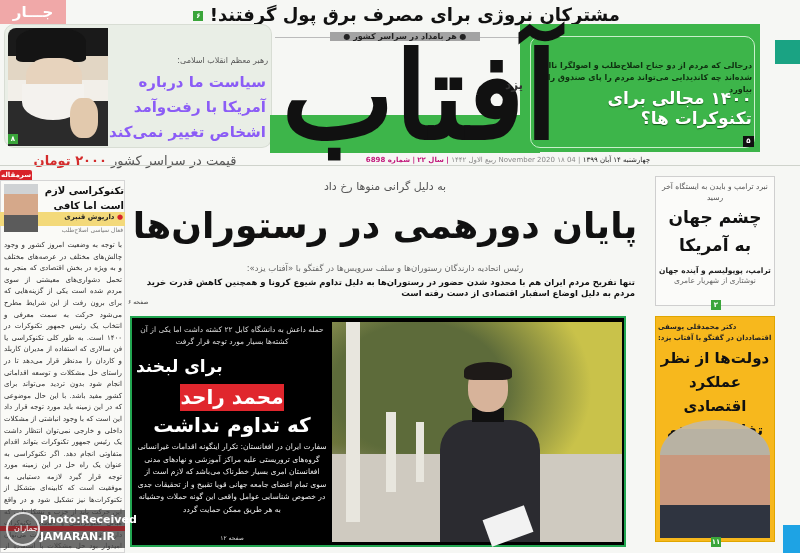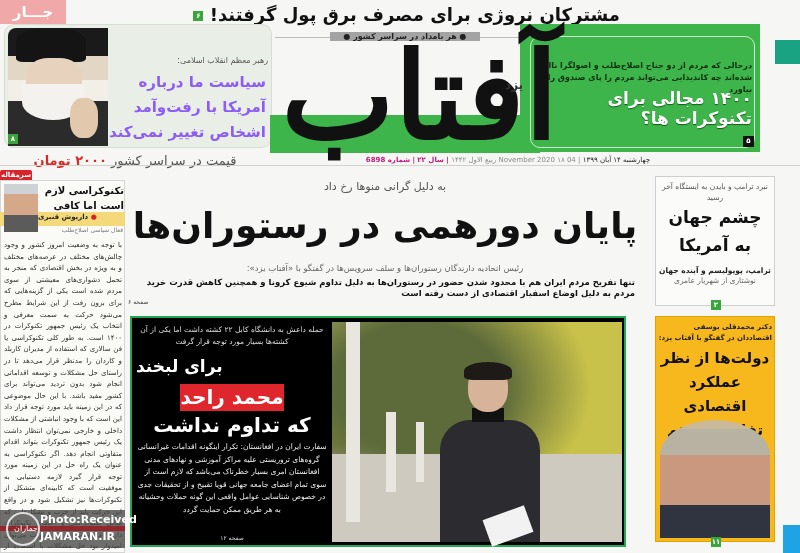--- a/index.html
+++ b/index.html
@@ -38,21 +38,21 @@
   .logo-small{left:505px;top:78px;font-size:12px;color:#333;font-weight:bold}
   .date-line{left:330px;top:156px;width:320px;font-size:7px;color:#222;text-align:right;white-space:nowrap}
   .date-line .mag{color:#c2187b;font-weight:bold}
   .date-line .gray{color:#888}
 
   
   .editorial-tag{left:0;top:170px;width:32px;height:10px;background:#d8232a;color:#fff;font-size:7px;line-height:10px;text-align:center;font-weight:bold;border-radius:2px 2px 0 0}
   .editorial-box{left:0;top:180px;width:125px;height:373px;border:1px solid #d5d5d5;background:#fafaf7}
   .editorial-title{left:38px;top:183px;width:86px;font-size:10px;font-weight:bold;text-align:right;line-height:15px;color:#111}
   .editorial-author-bar{left:0;top:212px;width:125px;height:14px;background:#f3d97a}
-  .editorial-author{left:38px;top:213px;width:85px;font-size:7px;font-weight:bold;text-align:left;color:#222}
+  .editorial-author{left:38px;top:213px;width:85px;font-size:7px;font-weight:bold;text-align:right;color:#222}
   .editorial-author .dot{color:#d8232a}
   .editorial-role{left:38px;top:226px;width:85px;font-size:6px;color:#777;text-align:right}
   .author-photo{left:4px;top:184px;width:34px;height:48px;background:linear-gradient(180deg,#cfd2d4 0 20%,#d5a88a 20% 65%,#5b5b5b 65%)}
   .editorial-body{left:4px;top:240px;width:118px;font-size:7px;line-height:11.6px;color:#2a2a2a;text-align:justify}
   .watermark{left:0;top:510px;width:125px;height:38px;background:rgba(70,70,70,.78);color:#fff}
   .watermark .circle{position:absolute;left:6px;top:2px;width:34px;height:34px;border-radius:50%;border:2px solid rgba(255,255,255,.8);font-size:8px;line-height:30px;text-align:right}
   .watermark .t1{position:absolute;left:40px;top:3px;font-size:11px;font-weight:bold;direction:ltr}
   .watermark .t2{position:absolute;left:40px;top:20px;font-size:11px;font-weight:bold;direction:ltr}
   .watermark .redbar{position:absolute;left:0;top:16px;width:125px;height:5px;background:#9b1b21;opacity:.85}
 
@@ -87,21 +87,21 @@
   .tree{position:absolute;width:14px;background:#e8e6de}
 
   
   .right-box1{left:655px;top:176px;width:120px;height:130px;border:1px solid #cfcfcf;background:#fbfbf9}
   .r1-kicker{left:658px;top:181px;width:114px;font-size:7.5px;color:#555;text-align:center;line-height:11px}
   .r1-title{left:658px;top:203px;width:114px;font-size:17px;font-weight:bold;color:#111;text-align:center;line-height:28px}
   .r1-sub{left:658px;top:265px;width:114px;font-size:7.5px;font-weight:bold;color:#222;text-align:center;line-height:11px}
   .r1-author{left:658px;top:276px;width:114px;font-size:7.5px;color:#666;text-align:center}
   .r1-badge{left:711px;top:300px}
   .right-box2{left:655px;top:316px;width:120px;height:226px;background:#f7b81d;border:1px solid #e0a600}
-  .r2-kicker{left:658px;top:322px;width:114px;font-size:7px;font-weight:bold;color:#222;text-align:right;line-height:11px}
+  .r2-kicker{left:658px;top:322px;width:114px;font-size:7px;font-weight:bold;color:#222;text-align:left;line-height:11px}
   .r2-title{left:658px;top:346px;width:114px;font-size:15px;font-weight:bold;color:#111;text-align:center;line-height:24px}
   .r2-photo{left:660px;top:420px;width:110px;height:118px;background:linear-gradient(180deg,#c9b999 0 8%,#b8b2a3 8% 30%,#c9987e 30% 72%,#2f3440 72%);border-radius:50% 50% 0 0/30% 30% 0 0}
   .r2-badge{left:711px;top:537px}
   .blue-box{left:783px;top:525px;width:17px;height:28px;background:#1ea3e4}
 </style>
 </head>
 <body>
 
 <div class="abs top-headline">
   <span>مشترکان نروژی برای مصرف برق پول گرفتند!</span>

